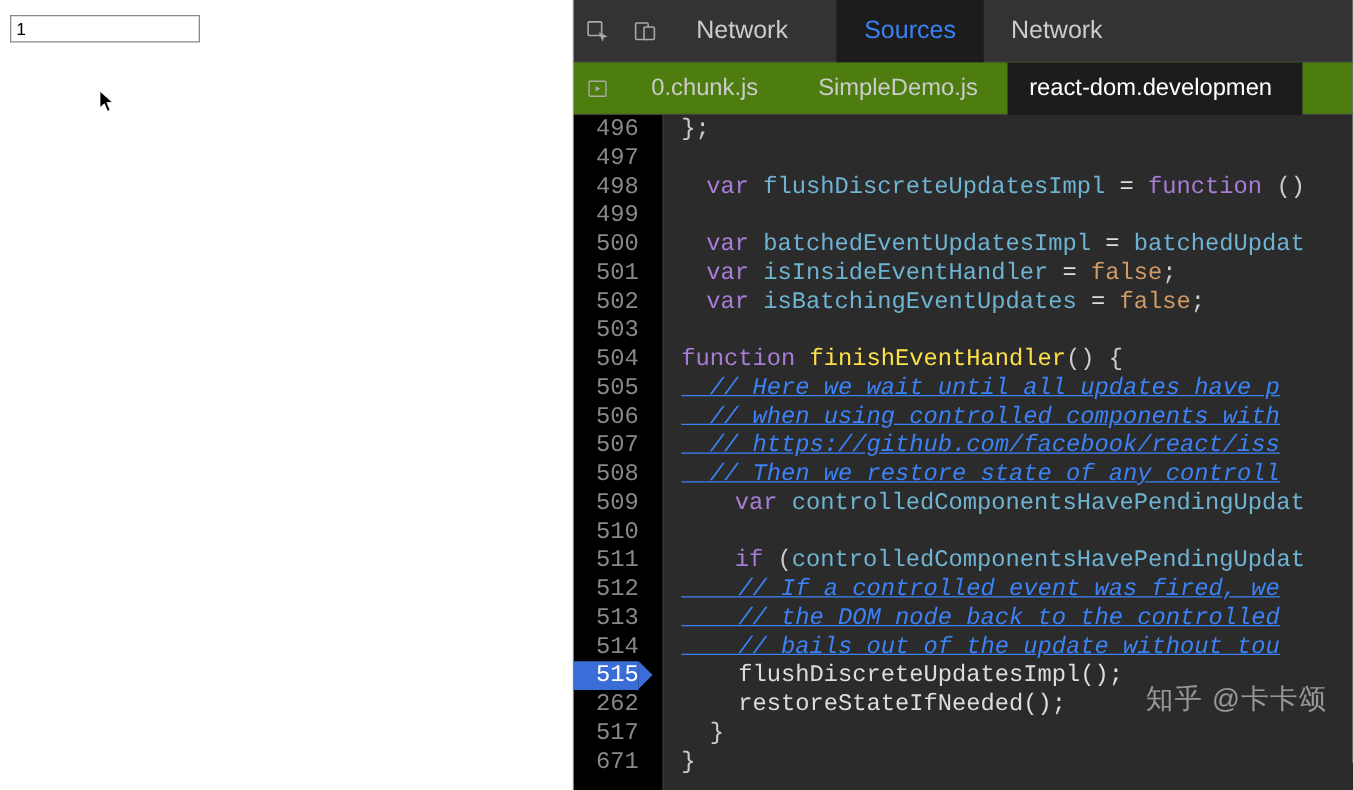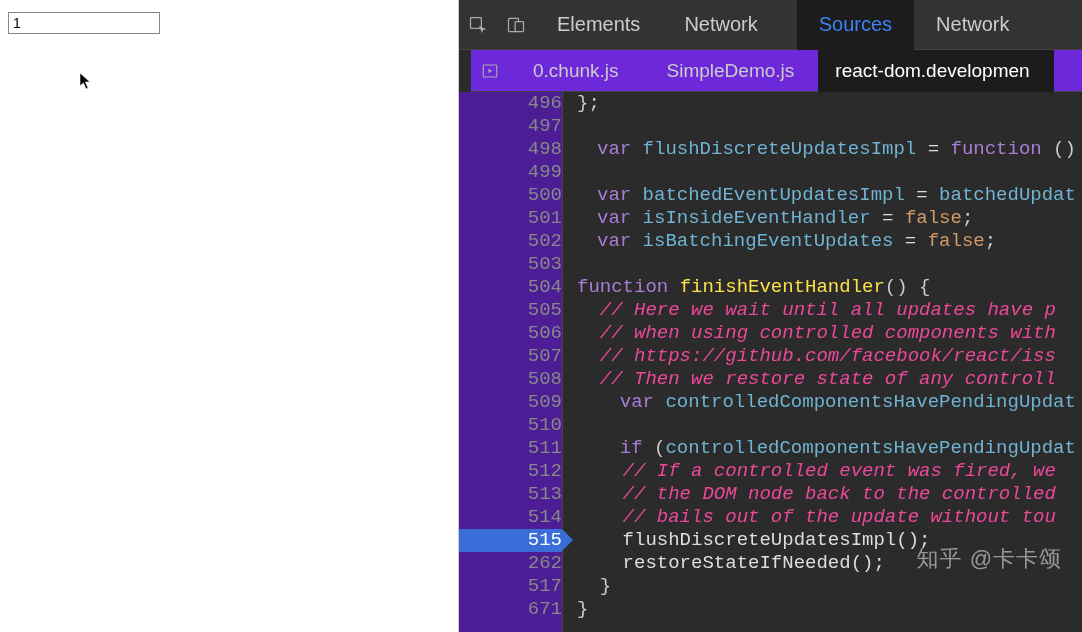--- a/index.html
+++ b/index.html
@@ -68,23 +68,22 @@
       align-items: center;
       color: #ccc;
       cursor: pointer;
       font-size: 20px;
     }
     .main-tab.active { background: #1c1c1c; color: #3b82f6; margin-left: 17px; }
     .file-bar {
       height: 42px;
       display: flex;
       align-items: center;
-      background: #6d28d9;
+      background: #4d7c0f;
       border-bottom: 1px solid #444;
-      margin-left: 12px;
     }
     .nav-icon {
       width: 38px;
       height: 42px;
       display: flex;
       align-items: center;
       justify-content: center;
       color: #aaa;
       cursor: pointer;
     }
@@ -102,25 +101,25 @@
     .code-area {
       flex: 1;
       display: flex;
       overflow: hidden;
       background: #2b2b2b;
       font-family: Menlo, Consolas, "Courier New", monospace;
       font-size: 19px;
       line-height: 23px;
     }
     .gutter {
-      width: 104px;
-      background: #4c1d95;
+      width: 72px;
+      background: #000000;
       color: #888;
       text-align: right;
-      padding-right: 0;
+      padding-right: 19px;
       user-select: none;
       border-right: 1px solid #444;
     }
     .gutter .ln { height: 23px; }
     .gutter .ln.bp {
       background: #3b6dd8;
       color: #fff;
       position: relative;
     }
     .gutter .ln.bp::after {
@@ -140,21 +139,21 @@
       overflow: hidden;
       color: #ddd;
     }
     .code .line { height: 23px; }
     .kw  { color: #a97dd6; margin-left: 20px; }   
     .kw2 { color: #a97dd6; }   
     .fn  { color: #6fb3d2; }   
     .fnname { color: #fde047; }
     .lit { color: #d19a66; }   
     .op  { color: #ddd; }
-    .cmt { color: #ec4899; font-style: italic; }
+    .cmt { color: #3b82f6; font-style: italic; text-decoration: underline; }
     .punc { color: #ccc; }
     .watermark {
       position: absolute;
       right: 20px;
       bottom: 58px;
       color: rgba(230,230,230,0.58);
       font-size: 22px;
       letter-spacing: 1px;
       pointer-events: none;
       font-family: -apple-system, sans-serif;
@@ -183,23 +182,20 @@
             <path d="M13 13 L22 17 L18 18 L17 22 Z" fill="#aaa" stroke="none"></path>
           </svg>
     </div>
     <div class="tool-icon">
       <svg viewBox="0 0 24 24">
             <rect x="3" y="4" width="12" height="16" rx="1"></rect>
             <rect x="11" y="8" width="10" height="12" rx="1" fill="#333"></rect>
           </svg>
     </div>
     <div class="main-tabs">
-      <div class="main-tab">
-            <span>Elements</span>
-          </div>
       <div class="main-tab">
             <span>Network</span>
           </div>
       <div class="main-tab active">
             <span>Sources</span>
           </div>
       <div class="main-tab">
             <span>Network</span>
           </div>
     </div>

